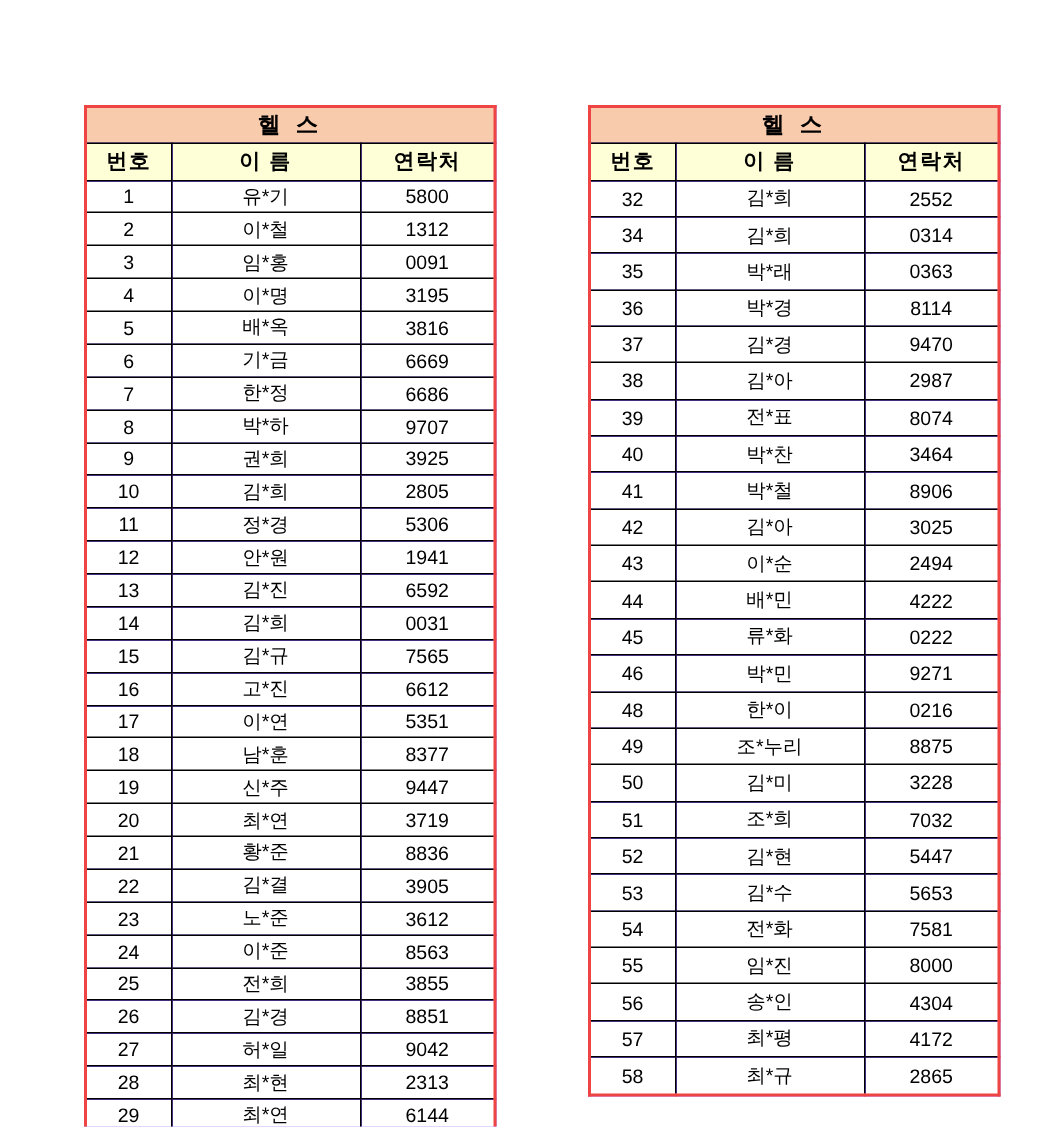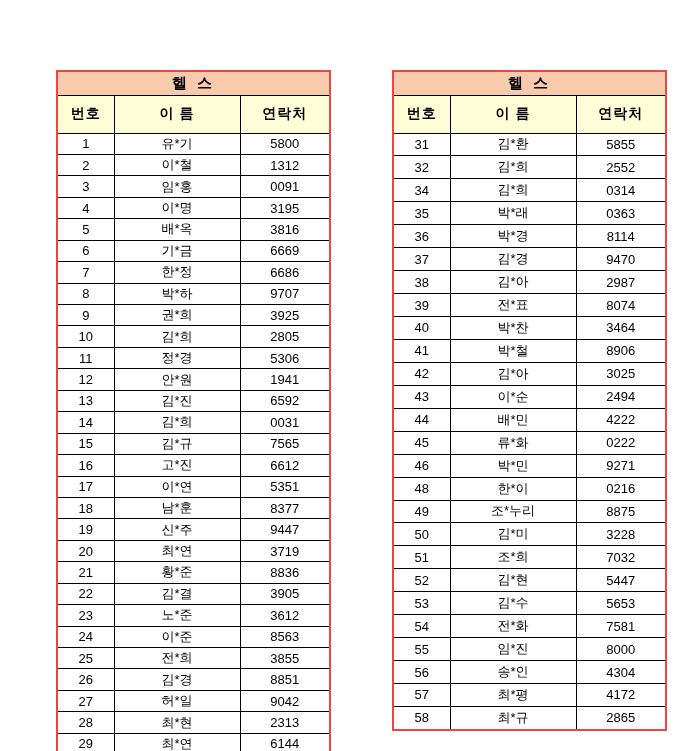--- a/index.html
+++ b/index.html
@@ -34,21 +34,21 @@
   }
 
   tr.title-row th {
     height: 24px;
     background: #f8cbac;
     font-size: 15px;
     font-weight: bold;
     letter-spacing: 3px;
   }
   tr.header-row th {
-    height: 38px;
+    height: 25px;
     background: #ffffd7;
     font-size: 14px;
     font-weight: bold;
     letter-spacing: 1px;
   }
   tr.data-row td {
     font-size: 13px;
     font-weight: normal;
     background: #ffffff;
   }
@@ -242,25 +242,20 @@
         <th colspan="3">헬 스</th>
       </tr>
       <tr class="header-row">
         <th>번호</th>
         <th>이 름</th>
         <th>연락처</th>
       </tr>
     </thead>
     <tbody>
         <tr class="data-row">
-          <td>31</td>
-          <td>김*환</td>
-          <td>5855</td>
-        </tr>
-        <tr class="data-row">
           <td>32</td>
           <td>김*희</td>
           <td>2552</td>
         </tr>
         <tr class="data-row">
           <td>34</td>
           <td>김*희</td>
           <td>0314</td>
         </tr>
         <tr class="data-row">

